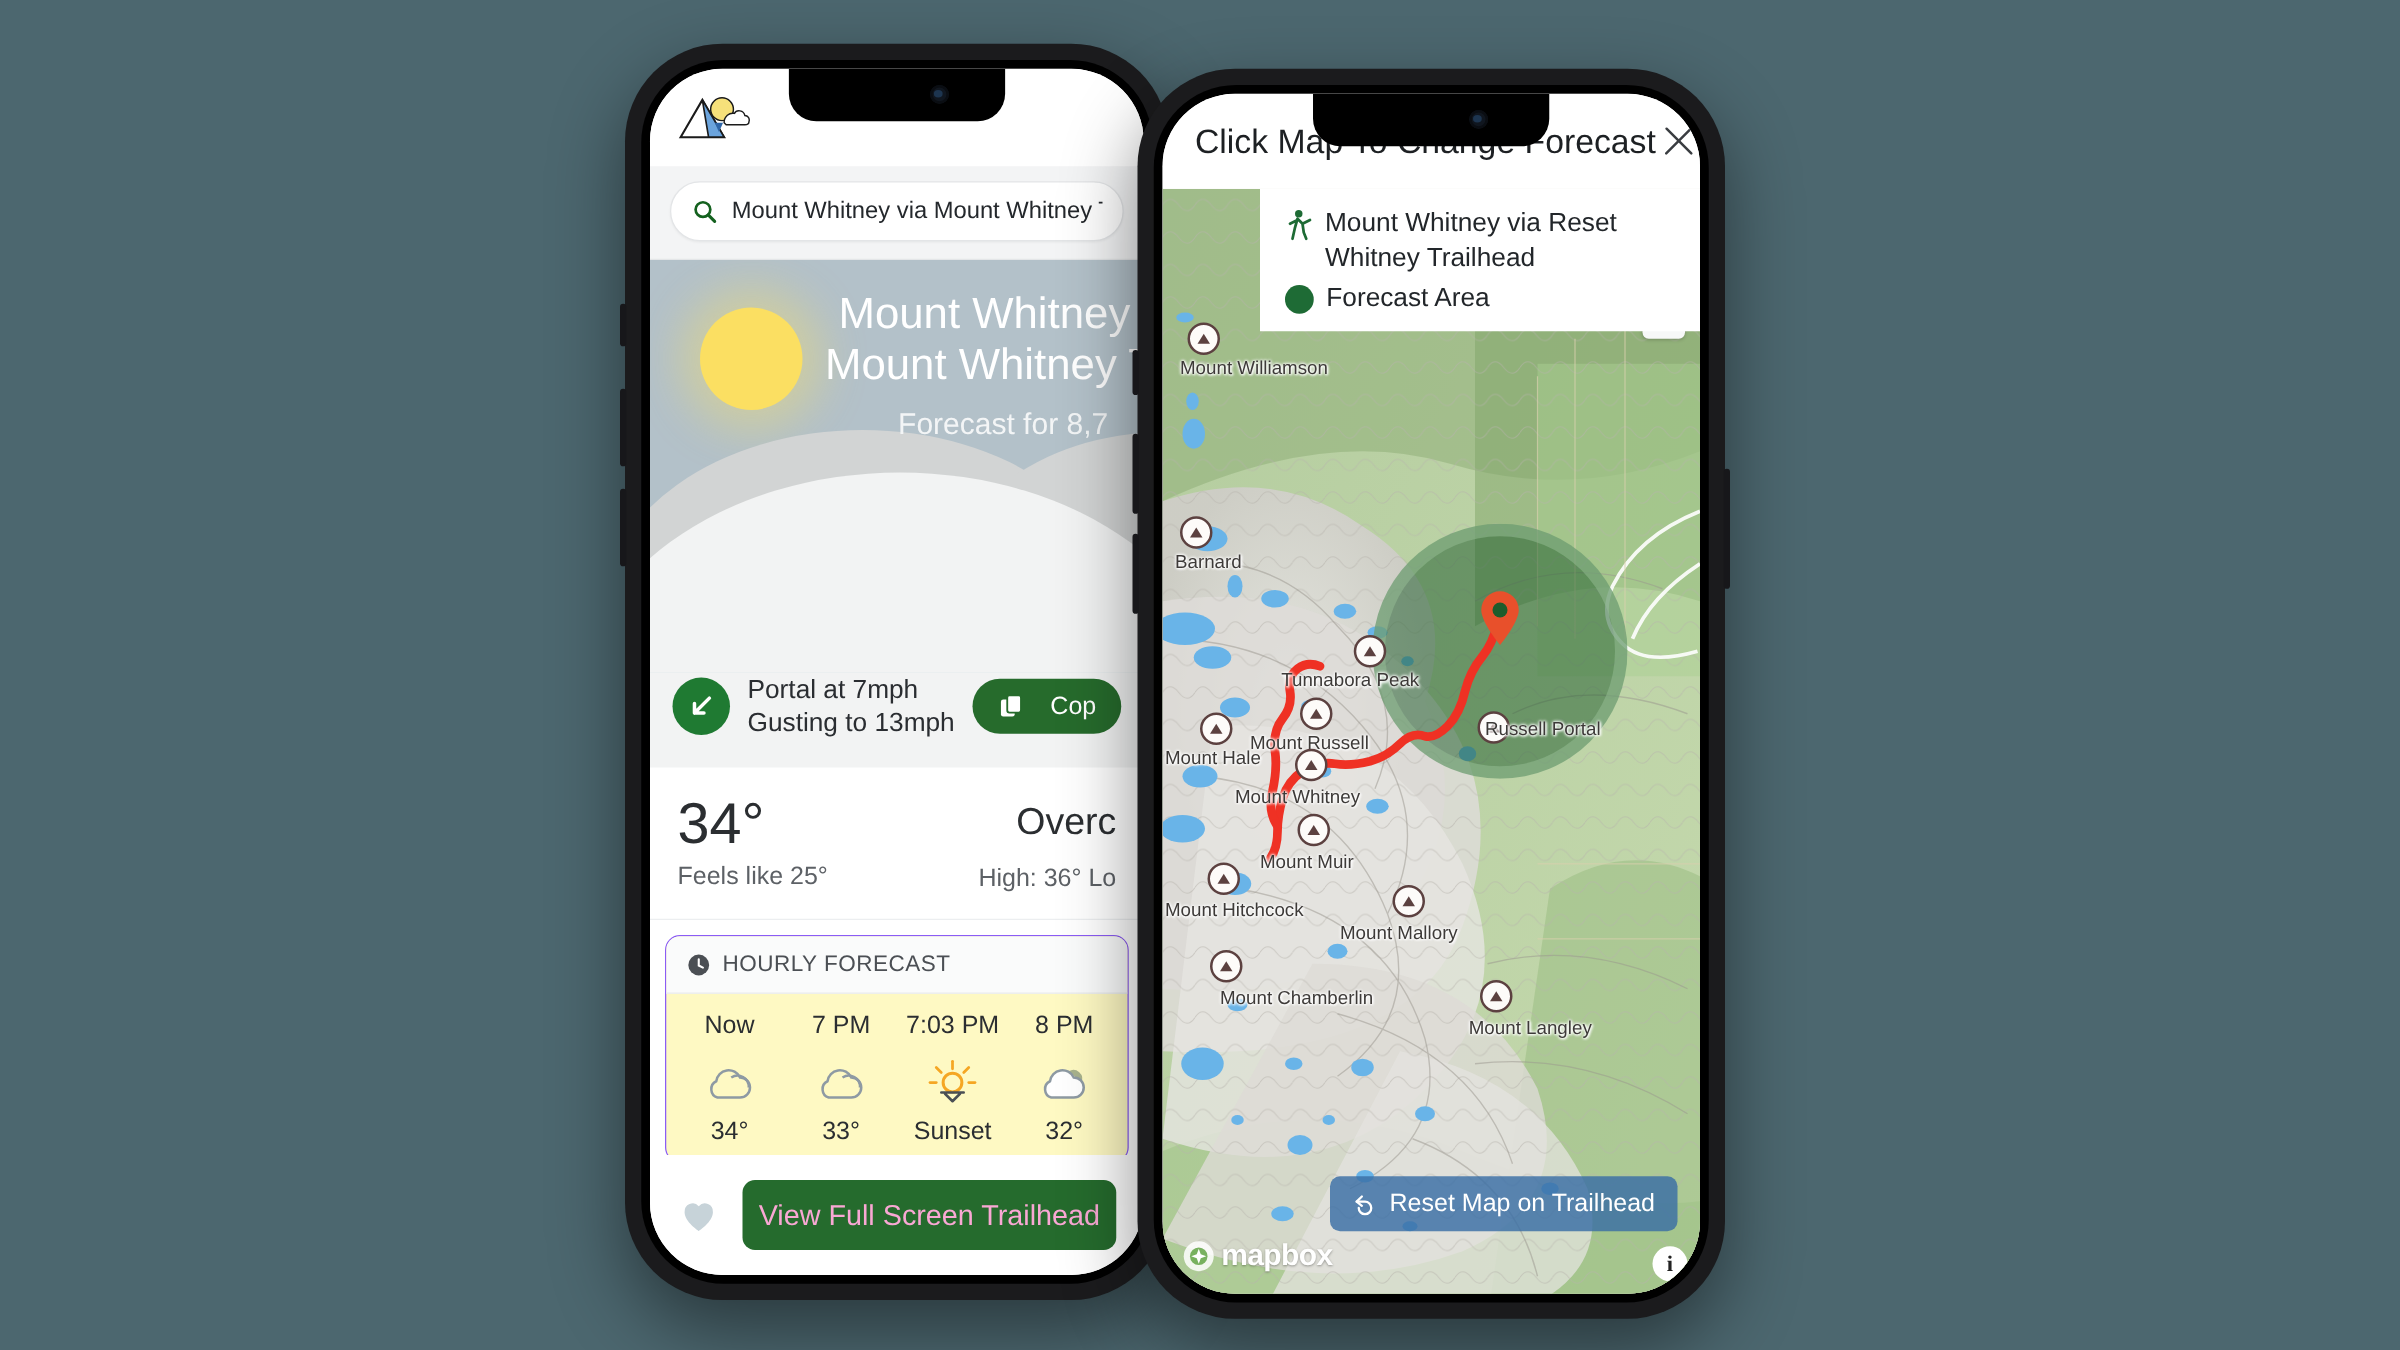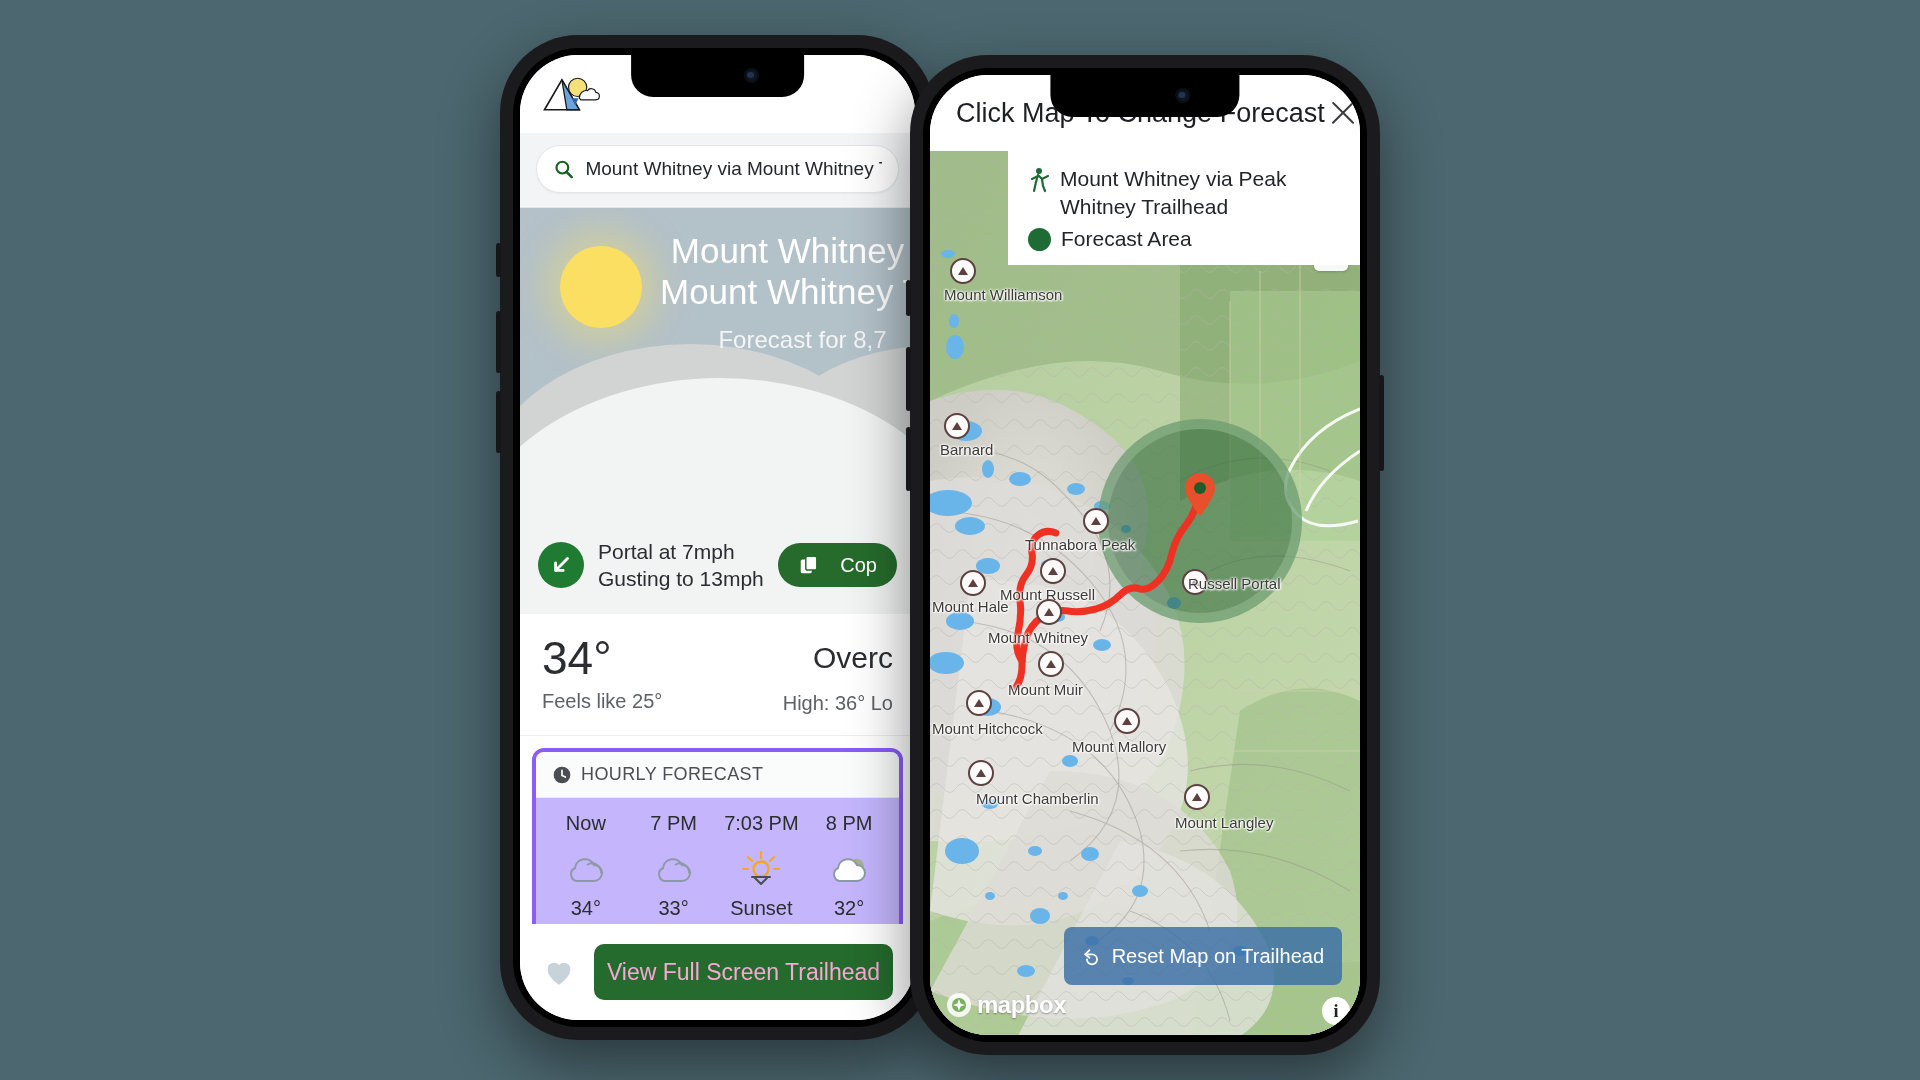--- a/index.html
+++ b/index.html
@@ -71,21 +71,21 @@
            height:44px;display:flex;align-items:center;gap:20px;padding:0 20px;
            font-size:20px;font-family:inherit;white-space:nowrap;}
 
   .tempblock{background:#fff;padding:18px 22px 20px;display:flex;justify-content:space-between;
              align-items:flex-start;border-bottom:1px solid #eceef0;}
   .bigtemp{font-size:46px;color:#2b2e31;font-weight:400;line-height:52px;}
   .feels{font-size:20px;color:#5d6166;margin-top:6px;}
   .cond{font-size:30px;color:#2b2e31;font-weight:300;line-height:52px;text-align:right;white-space:nowrap;}
   .hilo{font-size:20px;color:#5d6166;margin-top:8px;text-align:right;white-space:nowrap;}
 
-  .card{margin:12px 12px 0;border:4px solid #8b5cf6;border-radius:12px;background:#c4b5fd;overflow:hidden;}
+  .card{margin:12px 12px 0;border:1px solid #8b5cf6;border-radius:12px;background:#fef9c3;overflow:hidden;}
   .cardhead{background:#fafbfb;border-bottom:1px solid #e9ebec;display:flex;align-items:center;
             gap:9px;padding:12px 16px;font-size:18px;letter-spacing:.4px;color:#4b4f54;}
   .hours{display:flex;padding:14px 6px 0;}
   .hour{flex:1;text-align:center;padding-bottom:12px;position:relative;}
   .hour .hlabel{font-size:20px;color:#2b2e31;}
   .hour .hicon{height:54px;display:flex;align-items:center;justify-content:center;margin:6px 0 2px;}
   .hour .htemp{font-size:20px;color:#2b2e31;}
   .hour.active:after{content:"";position:absolute;left:14%;right:14%;bottom:0;height:3px;
             background:#3c3f42;border-radius:2px;}
   .cardstub{margin:10px 12px 0;border:1px solid #e6e8ea;border-top-left-radius:12px;
@@ -123,21 +123,21 @@
            border:2.5px solid #5c4140;display:flex;align-items:center;justify-content:center;}
   .peakpin i{display:block;width:0;height:0;border-left:5px solid transparent;
            border-right:5px solid transparent;border-bottom:8px solid #5c4140;}
   .forecastcircle{position:absolute;border-radius:50%;background:rgba(30,92,44,.52);
            border:10px solid rgba(150,190,150,.5);}
   .pin{position:absolute;width:34px;height:46px;z-index:12;}
   .mapboxlogo{position:absolute;left:16px;bottom:16px;display:flex;align-items:center;gap:5px;z-index:22;}
   .mapboxlogo .mbtxt{font-size:24px;color:#fff;font-weight:700;letter-spacing:-.5px;
            text-shadow:0 1px 2px rgba(0,0,0,.35);}
   .resetbtn{position:absolute;right:18px;bottom:50px;background:rgba(57,110,165,.82);color:#fff;
-           border:none;border-radius:8px;height:58px;display:flex;align-items:center;gap:10px;
+           border:none;border-radius:8px;height:44px;display:flex;align-items:center;gap:10px;
            padding:0 18px;font-size:20px;font-family:inherit;white-space:nowrap;z-index:22;}
   .infobtn{position:absolute;right:10px;bottom:10px;width:28px;height:28px;border-radius:50%;
            background:#fff;display:flex;align-items:center;justify-content:center;z-index:22;
            font-size:18px;font-weight:700;color:#222;font-family:"Liberation Serif",serif;}
 </style>
 </head>
 <body>
 
 <div class="stage">
 
@@ -458,21 +458,21 @@
             </div>
             <div class="maplabel" style="left: 228px; top: 663px; margin-left: 17px;">Mount Langley</div>
           </div>
 
         <div class="legend">
           <div class="lrow">
             <svg width="24" height="26" viewBox="0 0 24 26" style="flex:0 0 auto;margin-top:2px">
               <circle cx="11" cy="4" r="3" fill="#1e6b35"></circle>
               <path d="M10 8 L8 15 L6 24 M10 8 L14 12 L15 19 L17 24 M10 9 L4 12 M14 12 L20 9" stroke="#1e6b35" stroke-width="2.2" fill="none" stroke-linecap="round"></path>
             </svg>
-            <span>Mount Whitney via Peak Whitney Trailhead</span>
+            <span>Mount Whitney via Reset Whitney Trailhead</span>
           </div>
           <div class="lrow2">
             <span class="greendot"></span>
             <span>Forecast Area</span>
           </div>
         </div>
 
         <div class="zoomctl">
           <svg width="14" height="9" viewBox="0 0 14 9">
             <path d="M1 1.5 L7 7 L13 1.5" fill="none" stroke="#8b8f93" stroke-width="1.8"></path>

